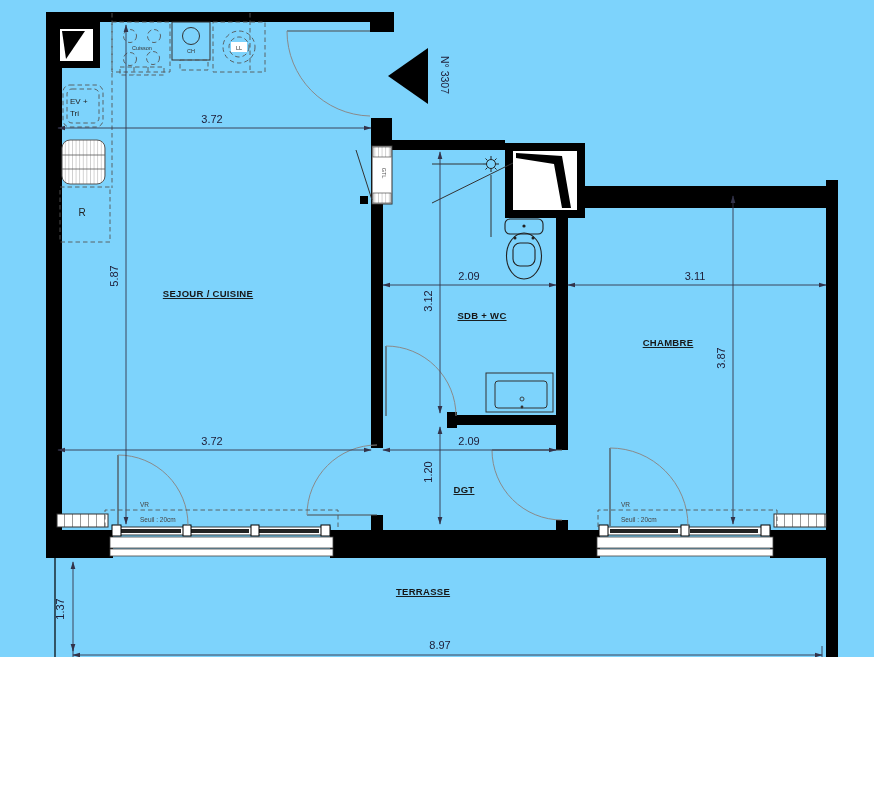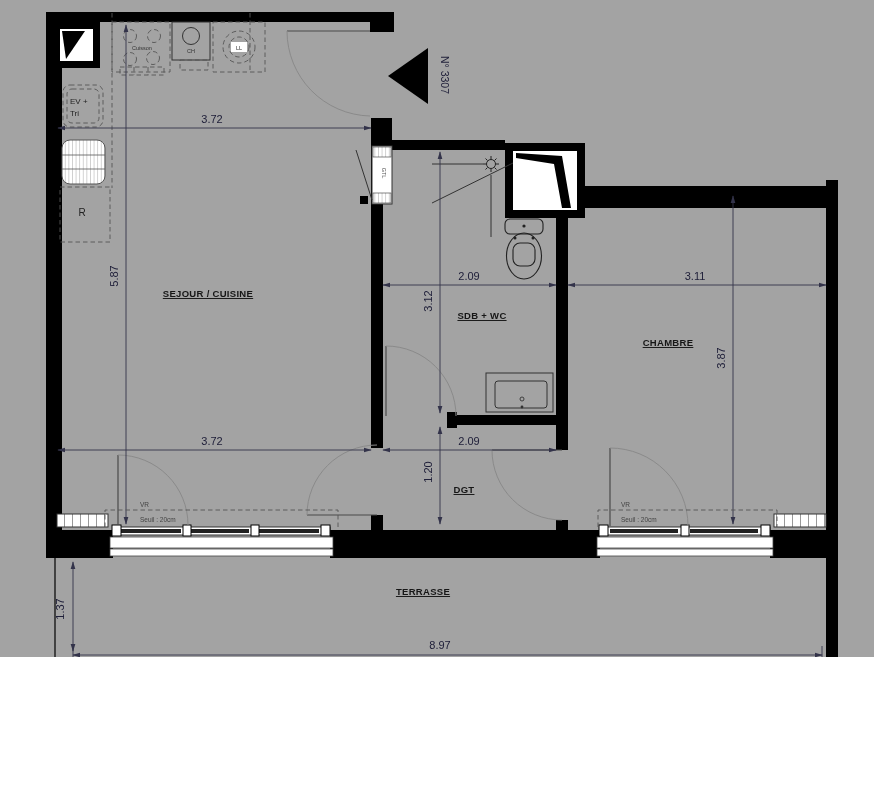--- a/index.html
+++ b/index.html
@@ -1,16 +1,16 @@
 <!DOCTYPE html>
 <html><head>
 <meta charset="utf-8">
 <style>
   html,body{margin:0;padding:0;background:#ffffff;}
-  #app{position:relative;width:874px;height:657px;background:#a3a3a3;overflow:hidden;
+  #app{position:relative;width:874px;height:657px;background:#7dd3fc;overflow:hidden;
        font-family:"Liberation Sans", sans-serif;}
   svg{position:absolute;top:0;left:0;}
   text{font-family:"Liberation Sans", sans-serif;fill:#161616;}
   .room-label{font-size:9.5px;font-weight:bold;letter-spacing:.3px;text-decoration:underline;}
   .dim{font-size:11px;fill:#20203a;}
   .small-label{font-size:6.5px;fill:#444;}
   .equip-label{font-size:5.5px;fill:#333;}
   .ev-label{font-size:8px;fill:#222;}
   .r-label{font-size:10px;fill:#222;}
   .unit-label{font-size:10.5px;fill:#20203a;}

